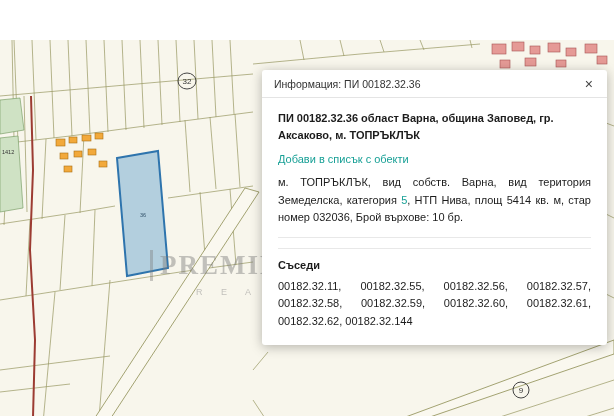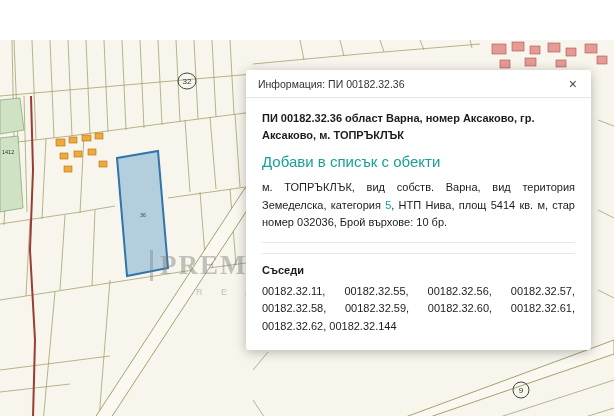--- a/index.html
+++ b/index.html
@@ -29,41 +29,41 @@
     border-left: 3px solid rgba(125,125,125,0.4);
     padding-left: 7px;
   }
   .wm-sub {
     font-size: 9px; letter-spacing: 8px; margin-top: 6px; padding-left: 46px;
     color: rgba(140,140,140,0.5);
   }
 
   
   .panel {
-    position: absolute; left: 246px; top: 30px; width: 345px;
+    position: absolute; left: 262px; top: 30px; width: 345px;
     background: #ffffff; border-radius: 3px; z-index: 5;
     box-shadow: 0 2px 12px rgba(0,0,0,0.28);
     color: #1c1c1c;
   }
   .panel-header {
     display: flex; justify-content: space-between; align-items: center;
     padding: 7px 12px 6px 12px;
     border-bottom: 1px solid #e4e4e4;
     font-size: 10.5px; color: #333;
   }
   .close-btn {
     background: none; border: none; padding: 0 2px; margin: 0;
     font-size: 14px; line-height: 1; color: #444; cursor: pointer;
     font-family: "Liberation Sans", sans-serif;
   }
   .panel-body { padding: 12px 16px 14px 16px; font-size: 11px; }
   .p-title { font-weight: bold; line-height: 1.55; margin: 0 0 9px 0; }
   .add-link {
     color: #18a096; text-decoration: none; display: inline-block;
-    margin-bottom: 9px; font-size: 15px;
+    margin-bottom: 9px; font-size: 11px;
   }
   .details, .section-p { text-align: justify; line-height: 1.6; margin: 0; }
   .cat-link { color: #18a096; text-decoration: none; }
   .divider { border: none; border-top: 1px solid #e8e8e8; margin: 10px 0; }
   .section-h { font-weight: bold; margin: 0 0 7px 0; }
 </style>
 </head>
 <body>
 
 <div class="stage">
@@ -191,21 +191,21 @@
     <div class="wm-title">PREMIER</div>
     <div class="wm-sub">R E A L</div>
   </div>
 
   <div class="panel">
     <div class="panel-header">
       <span>Информация: ПИ 00182.32.36</span>
       <button class="close-btn">×</button>
     </div>
     <div class="panel-body">
-      <p class="p-title">ПИ 00182.32.36 област Варна, номер Аксаково, гр. Аксаково, м. ТОПРЪКЛЪК</p>
+      <p class="p-title">ПИ 00182.32.36 област Варна, община Заповед, гр. Аксаково, м. ТОПРЪКЛЪК</p>
       <a href="#" class="add-link">Добави в списък с обекти</a>
       <p class="details"><span>м. ТОПРЪКЛЪК, вид собств. Варна, вид територия Земеделска, категория </span><a href="#" class="cat-link">5</a><span>, НТП Нива, площ 5414 кв. м, стар номер 032036, Брой върхове: 10 бр.</span></p>
       <hr class="divider">
       <hr class="divider">
       <p class="section-h">Съседи</p>
       <p class="section-p">00182.32.11, 00182.32.55, 00182.32.56, 00182.32.57, 00182.32.58, 00182.32.59, 00182.32.60, 00182.32.61, 00182.32.62, 00182.32.144</p>
     </div>
   </div>
 
 </div>

